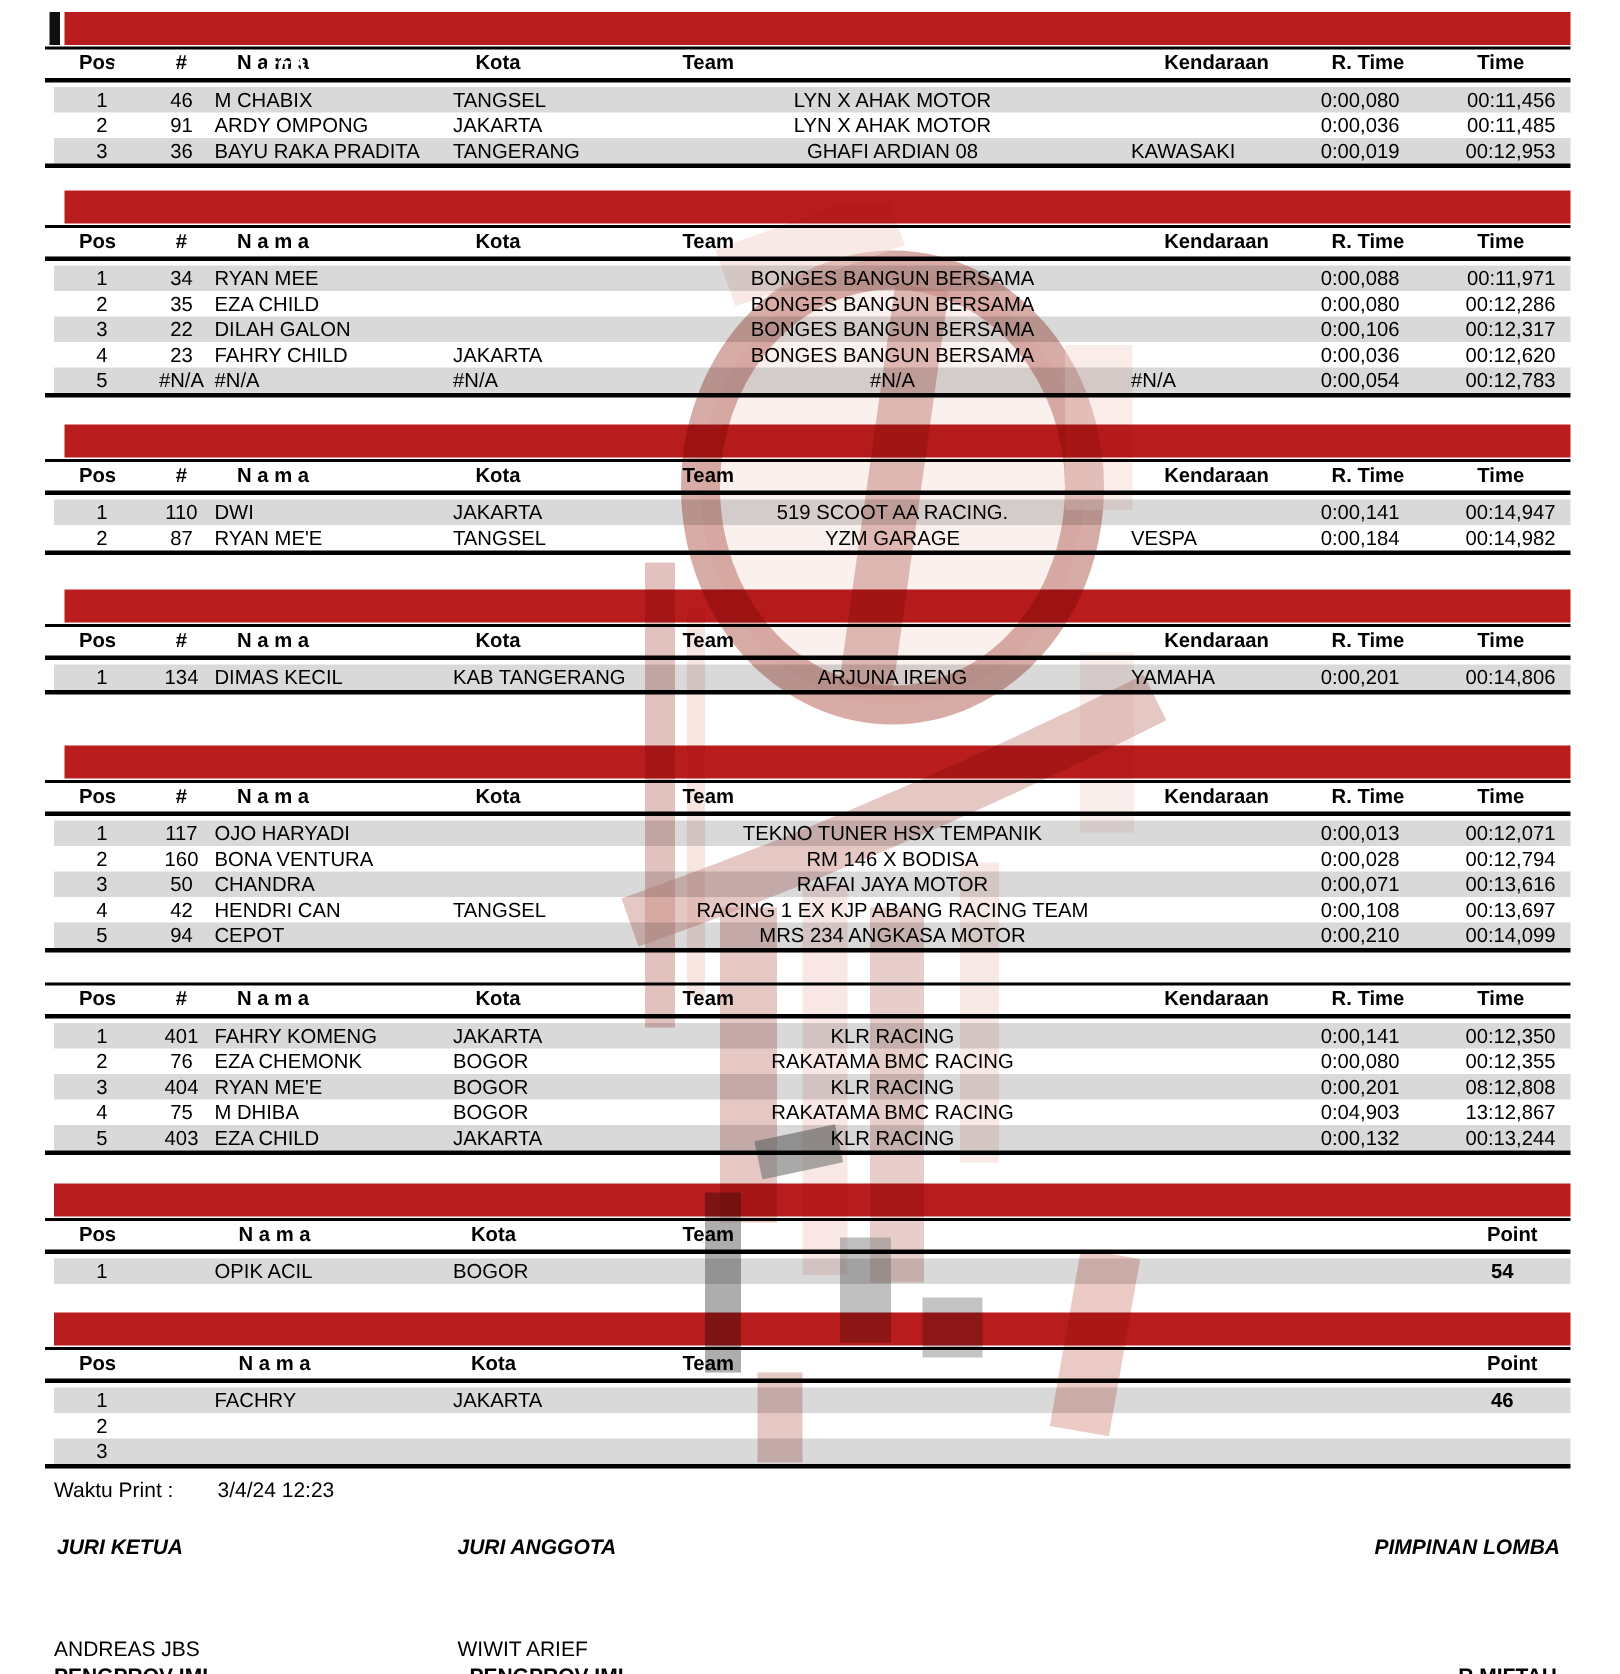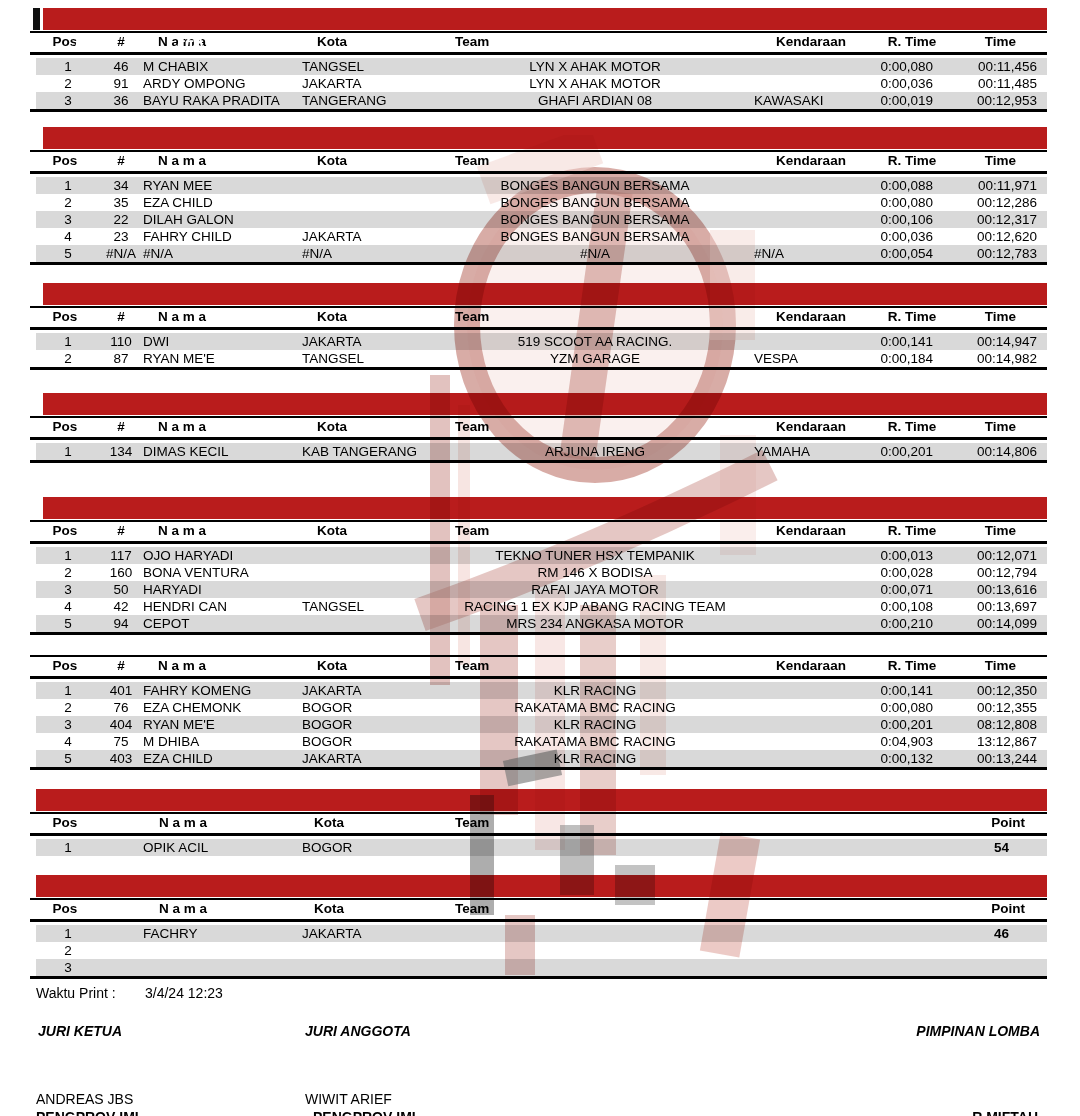--- a/index.html
+++ b/index.html
@@ -318,21 +318,21 @@
             <span class="c-nama">BONA VENTURA</span>
             <span class="c-kota"></span>
             <span class="c-team">RM 146 X BODISA</span>
             <span class="c-kend"></span>
             <span class="c-rtime">0:00,028</span>
             <span class="c-time">00:12,794</span>
           </div>
           <div class="row kelas-row-grid">
             <span class="c-pos">3</span>
             <span class="c-num">50</span>
-            <span class="c-nama">HARYADI</span>
+            <span class="c-nama">CHANDRA</span>
             <span class="c-kota"></span>
             <span class="c-team">RAFAI JAYA MOTOR</span>
             <span class="c-kend"></span>
             <span class="c-rtime">0:00,071</span>
             <span class="c-time">00:13,616</span>
           </div>
           <div class="row kelas-row-grid">
             <span class="c-pos">4</span>
             <span class="c-num">42</span>
             <span class="c-nama">HENDRI CAN</span>

